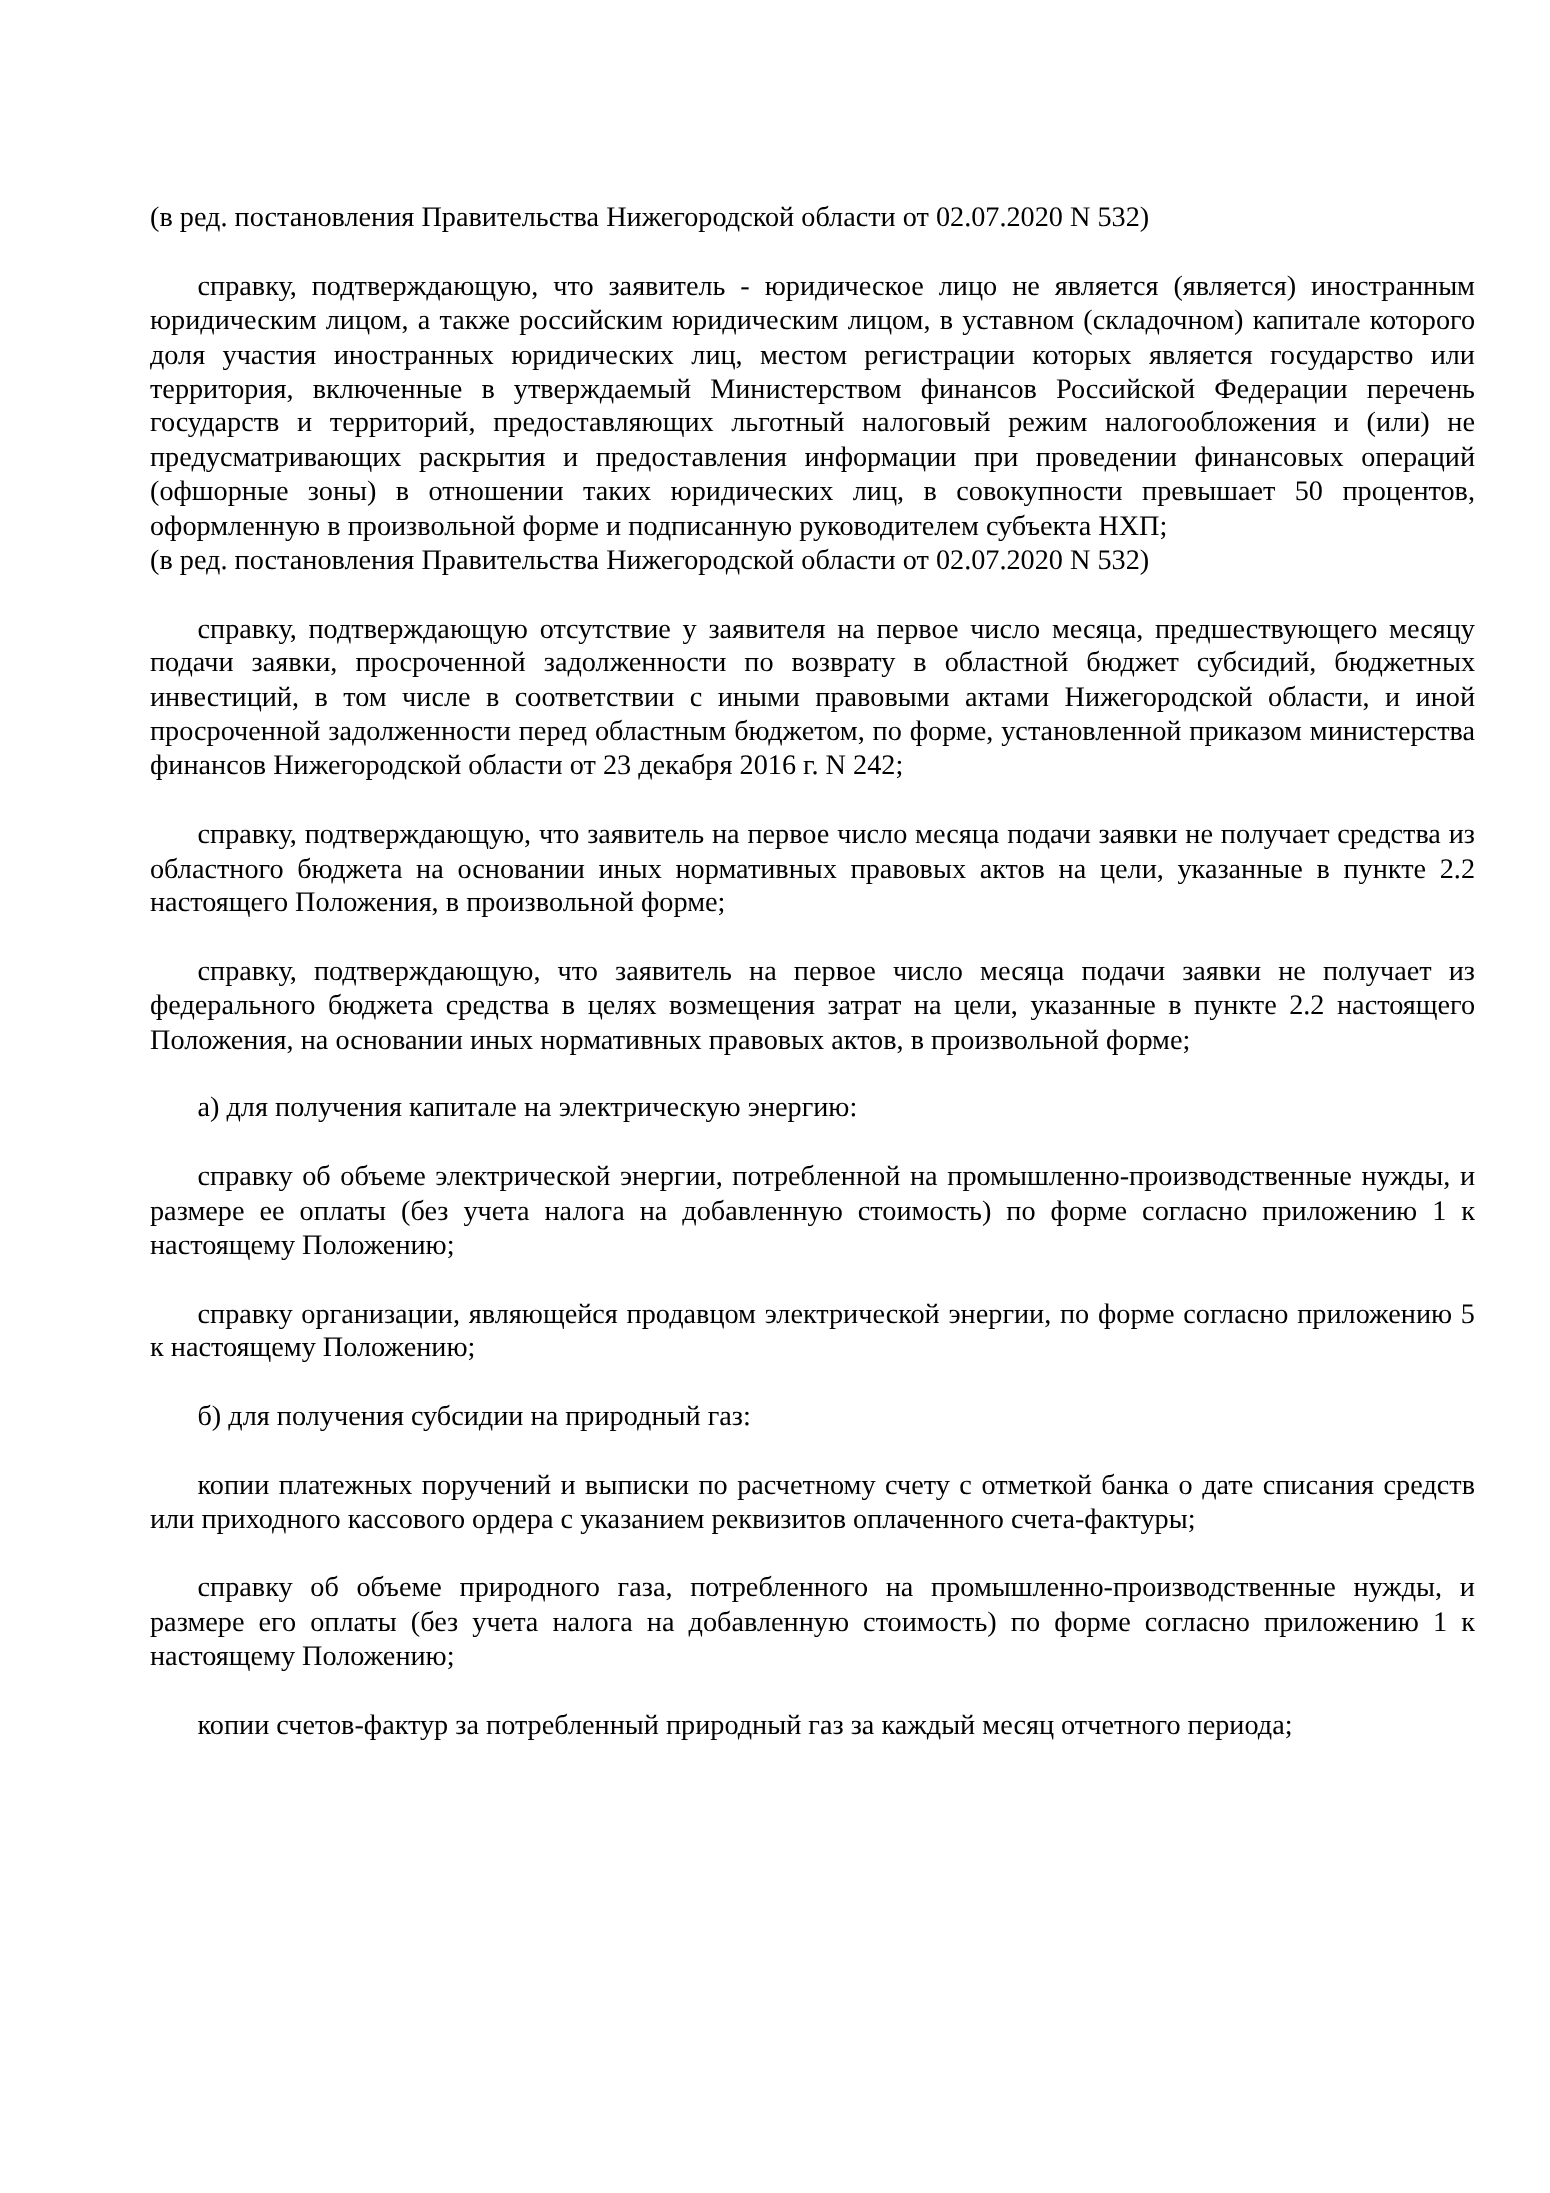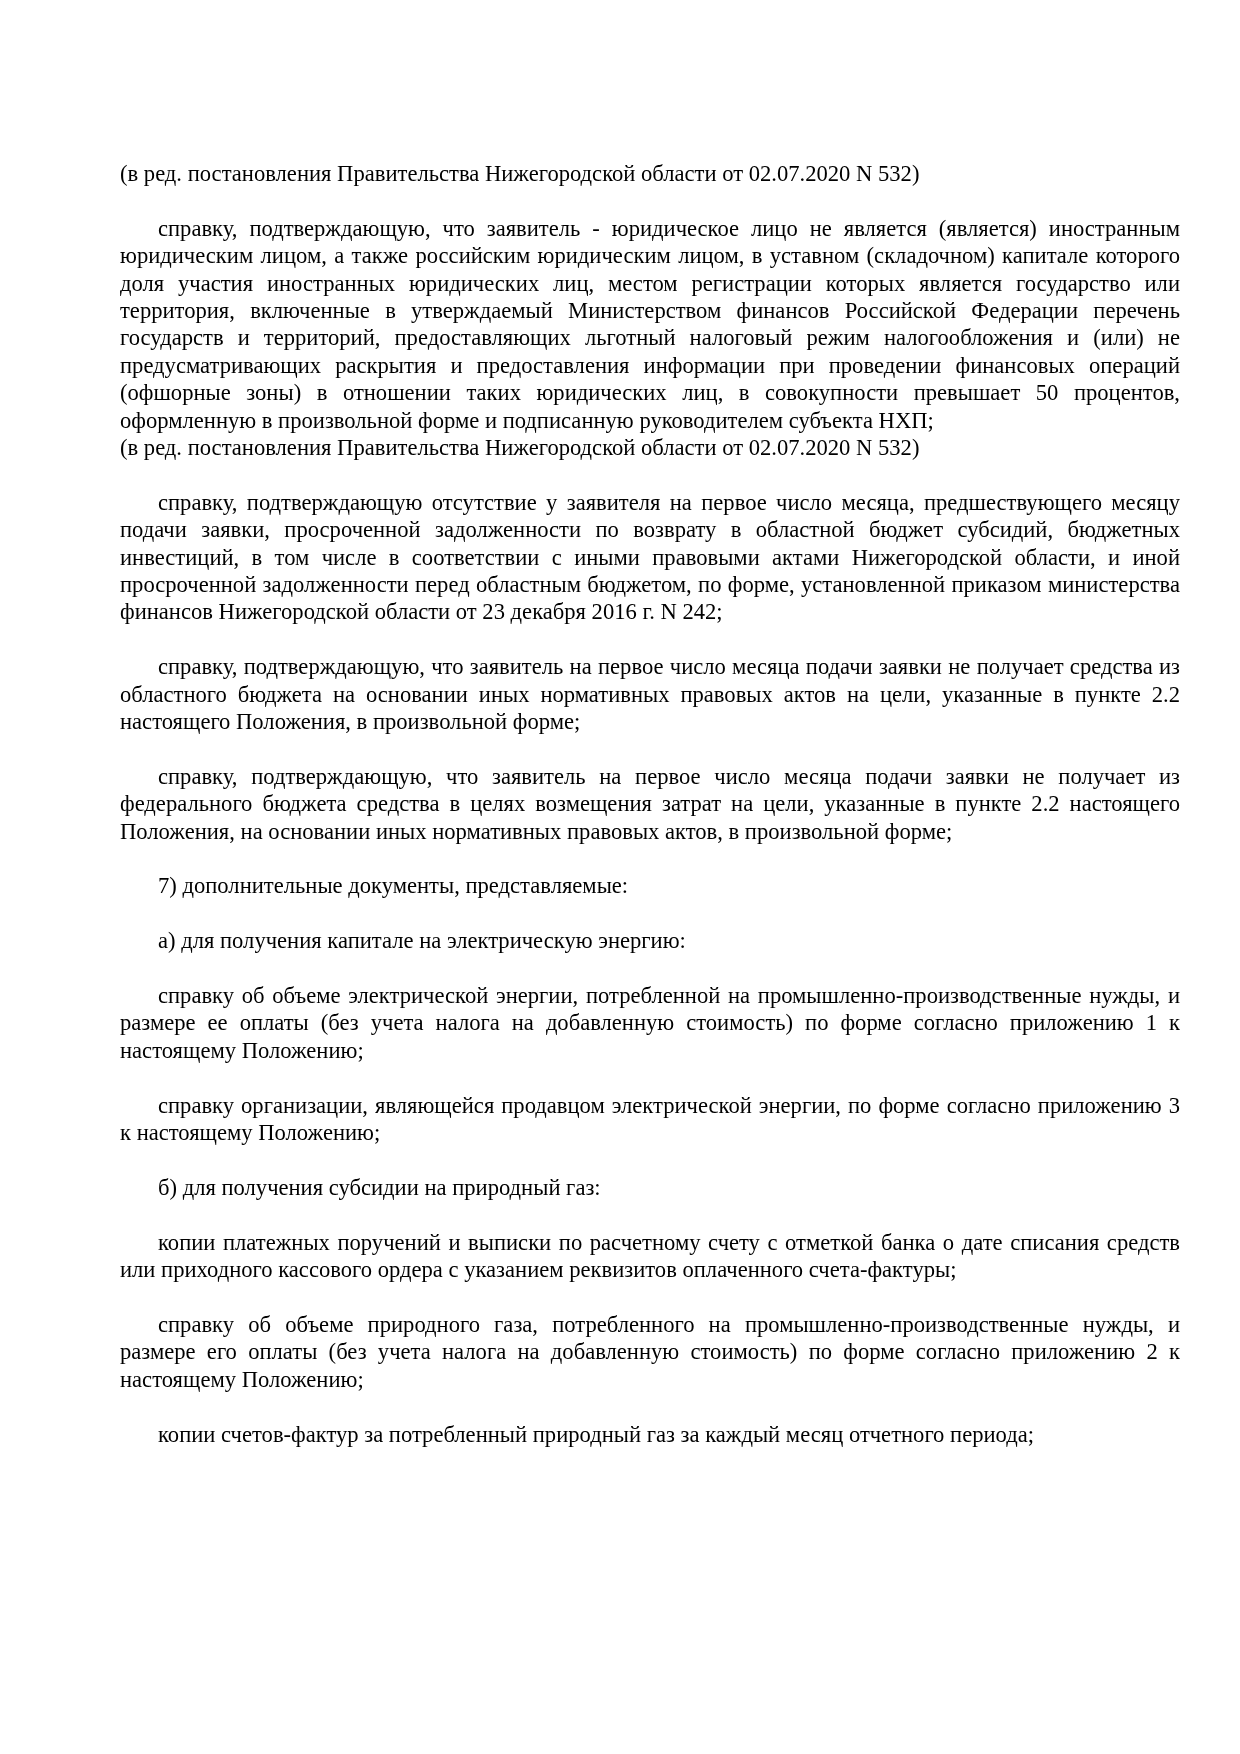--- a/index.html
+++ b/index.html
@@ -39,21 +39,20 @@
 </head>
 <body>
 
 <div class="page">
   <p class="para noindent">(в ред. постановления Правительства Нижегородской области от 02.07.2020 N 532)</p>
   <p class="para tight">справку, подтверждающую, что заявитель - юридическое лицо не является (является) иностранным юридическим лицом, а также российским юридическим лицом, в уставном (складочном) капитале которого доля участия иностранных юридических лиц, местом регистрации которых является государство или территория, включенные в утверждаемый Министерством финансов Российской Федерации перечень государств и территорий, предоставляющих льготный налоговый режим налогообложения и (или) не предусматривающих раскрытия и предоставления информации при проведении финансовых операций (офшорные зоны) в отношении таких юридических лиц, в совокупности превышает 50 процентов, оформленную в произвольной форме и подписанную руководителем субъекта НХП;</p>
   <p class="para noindent">(в ред. постановления Правительства Нижегородской области от 02.07.2020 N 532)</p>
   <p class="para">справку, подтверждающую отсутствие у заявителя на первое число месяца, предшествующего месяцу подачи заявки, просроченной задолженности по возврату в областной бюджет субсидий, бюджетных инвестиций, в том числе в соответствии с иными правовыми актами Нижегородской области, и иной просроченной задолженности перед областным бюджетом, по форме, установленной приказом министерства финансов Нижегородской области от 23 декабря 2016 г. N 242;</p>
   <p class="para">справку, подтверждающую, что заявитель на первое число месяца подачи заявки не получает средства из областного бюджета на основании иных нормативных правовых актов на цели, указанные в пункте 2.2 настоящего Положения, в произвольной форме;</p>
   <p class="para">справку, подтверждающую, что заявитель на первое число месяца подачи заявки не получает из федерального бюджета средства в целях возмещения затрат на цели, указанные в пункте 2.2 настоящего Положения, на основании иных нормативных правовых актов, в произвольной форме;</p>
-  <p class="para">7) дополнительные документы, представляемые:</p>
   <p class="para">а) для получения капитале на электрическую энергию:</p>
   <p class="para">справку об объеме электрической энергии, потребленной на промышленно-производственные нужды, и размере ее оплаты (без учета налога на добавленную стоимость) по форме согласно приложению 1 к настоящему Положению;</p>
-  <p class="para">справку организации, являющейся продавцом электрической энергии, по форме согласно приложению 3 к настоящему Положению;</p>
+  <p class="para">справку организации, являющейся продавцом электрической энергии, по форме согласно приложению 5 к настоящему Положению;</p>
   <p class="para">б) для получения субсидии на природный газ:</p>
   <p class="para">копии платежных поручений и выписки по расчетному счету с отметкой банка о дате списания средств или приходного кассового ордера с указанием реквизитов оплаченного счета-фактуры;</p>
-  <p class="para">справку об объеме природного газа, потребленного на промышленно-производственные нужды, и размере его оплаты (без учета налога на добавленную стоимость) по форме согласно приложению 2 к настоящему Положению;</p>
+  <p class="para">справку об объеме природного газа, потребленного на промышленно-производственные нужды, и размере его оплаты (без учета налога на добавленную стоимость) по форме согласно приложению 1 к настоящему Положению;</p>
   <p class="para">копии счетов-фактур за потребленный природный газ за каждый месяц отчетного периода;</p>
 </div>
 
 </body></html>

